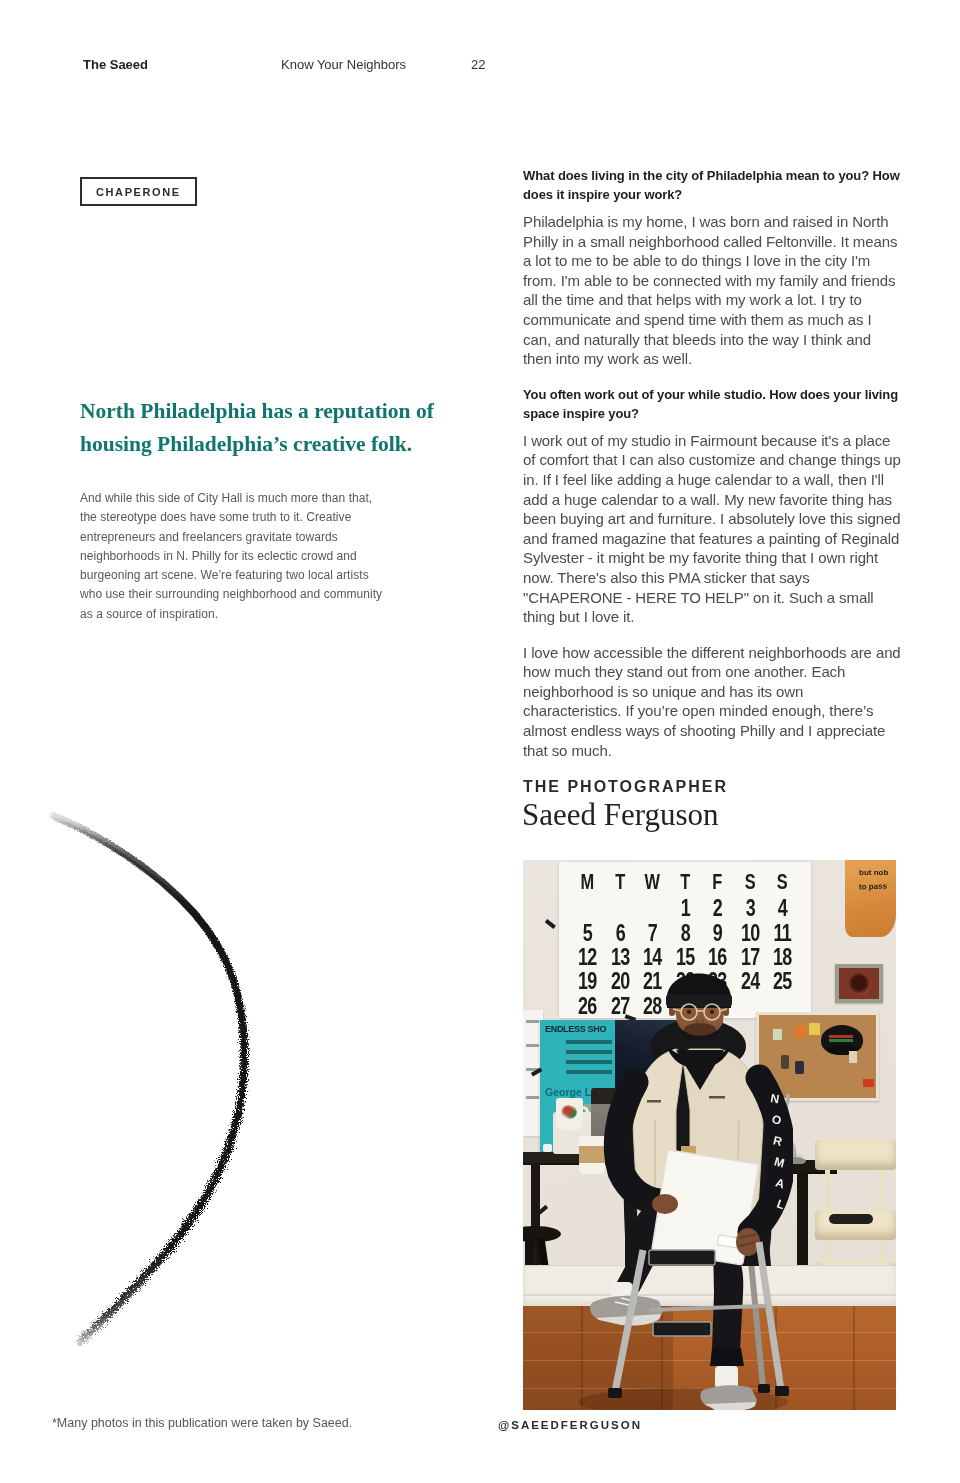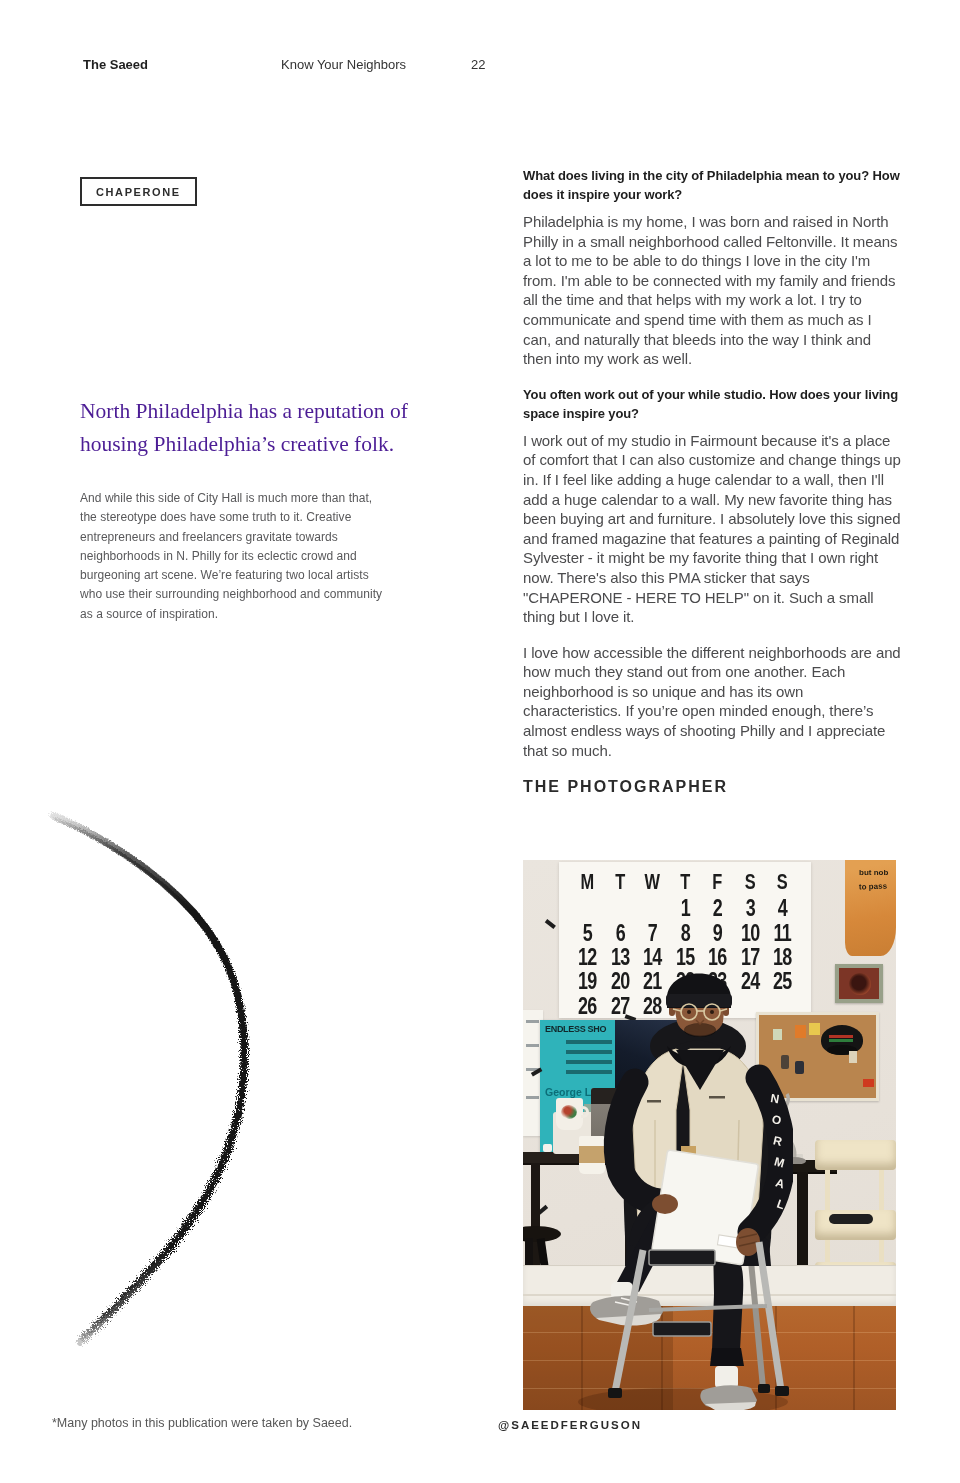--- a/index.html
+++ b/index.html
@@ -14,21 +14,21 @@
   .masthead .pagenum { position:absolute; left:471px; color:#333; }
 
   
   .badge { position:absolute; left:80px; top:177px; border:2px solid #2d2d2d; padding:7px 14px 6px;
            font-size:11px; font-weight:700; letter-spacing:1.6px; color:#2d2d2d; }
   .headline { position:absolute; left:78px; top:226px; width:420px;
               font-family:"Liberation Serif", serif; font-weight:400;
               font-size:63px; line-height:67px; color:#1d1d1f; white-space:pre-line; letter-spacing:-0.5px; }
   .subhead { position:absolute; left:80px; top:395px; width:400px;
              font-family:"Liberation Serif", serif; font-size:21.5px; line-height:33px;
-             color:#4c1d95; white-space:pre-line; }
+             color:#0f766e; white-space:pre-line;font-weight:bold; }
   .intro { position:absolute; left:80px; top:489px; width:312px;
            font-size:12px; line-height:19.3px; color:#58585a; letter-spacing:0.05px; }
 
   
   .brush { position:absolute; left:42px; top:806px; width:214px; height:548px; }
   .sleeve-letter { font:700 12px "Liberation Sans", sans-serif; fill:#f2efe8; }
 
   
   .interview { position:absolute; left:523px; top:166px; width:380px; }
   .qa .q { font-size:13px; line-height:19px; font-weight:700; color:#1e1e1e; margin-bottom:8px; letter-spacing:-0.1px; }
@@ -48,21 +48,21 @@
 
   .cal-poster { left:36px; top:2px; width:252px; height:156px; background:#f9f7f2;
                 box-shadow:0 1px 3px rgba(0,0,0,.15); }
   .cal { left:0; top:0; width:100%; height:100%; display:grid; grid-template-columns:repeat(7,1fr);
          padding:6px 12px 0; position:absolute; }
   .cal span { position:static; display:block; text-align:center; color:#1c1c1c;
               font-weight:700; transform:scale(.78,1.02); }
   .cal .cal-day { font-size:21px; line-height:28px; }
   .cal .cal-num { font-size:23px; line-height:24px; letter-spacing:-1px; }
 
-  .tshirt { left:322px; top:0; width:51px; height:96px;
+  .tshirt { left:322px; top:0; width:51px; height:77px;
             background:linear-gradient(170deg,#e3a052 10%,#d6883a 60%,#c97e33 100%);
             border-radius:0 0 30% 14%;padding-left:26px; }
   .tshirt .line { position:absolute; left:14px; color:#221c12; font-size:8px; font-weight:700; white-space:nowrap; }
   .tshirt .l1 { top:8px; } .tshirt .l2 { top:22px; transform:rotate(-2deg); }
 
   .framed-art { left:312px; top:104px; width:48px; height:39px; background:#7c3526;
                 border:4px solid #98a089; box-shadow:0 1px 2px rgba(0,0,0,.25); }
   .framed-art i { position:absolute; left:10px; top:5px; width:22px; height:22px; border-radius:50%;
                   background:radial-gradient(circle at 45% 45%, #3a1510 40%, #a2492d 75%); }
 
@@ -192,20 +192,21 @@
     <div class="qa">
       <p class="q">You often work out of your while studio. How does your living space inspire you?</p>
       <p class="a">I work out of my studio in Fairmount because it's a place of comfort that I can also customize and change things up in. If I feel like adding a huge calendar to a wall, then I'll add a huge calendar to a wall. My new favorite thing has been buying art and furniture. I absolutely love this signed and framed magazine that features a painting of Reginald Sylvester - it might be my favorite thing that I own right now. There's also this PMA sticker that says "CHAPERONE - HERE TO HELP" on it. Such a small thing but I love it.</p>
     </div>
     <div class="qa">
       <p class="a">I love how accessible the different neighborhoods are and how much they stand out from one another. Each neighborhood is so unique and has its own characteristics. If you’re open minded enough, there’s almost endless ways of shooting Philly and I appreciate that so much.</p>
     </div>
   </div>
 
   <div class="photog-label">THE PHOTOGRAPHER</div>
+  <div class="photog-name">Saeed Ferguson</div>
 
   <div class="photo">
 
     <div class="cal-poster">
       <div class="cal">
           <span class="cal-day">M</span>
           <span class="cal-day">T</span>
           <span class="cal-day">W</span>
           <span class="cal-day">T</span>
           <span class="cal-day">F</span>

